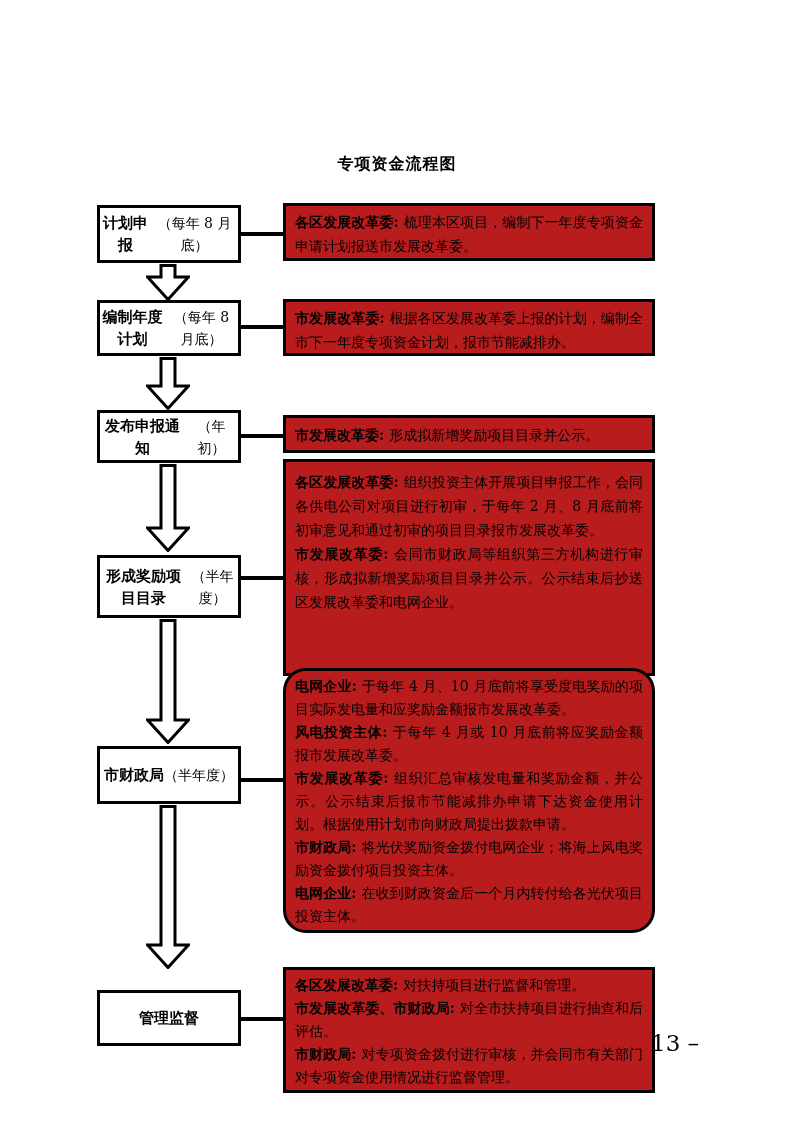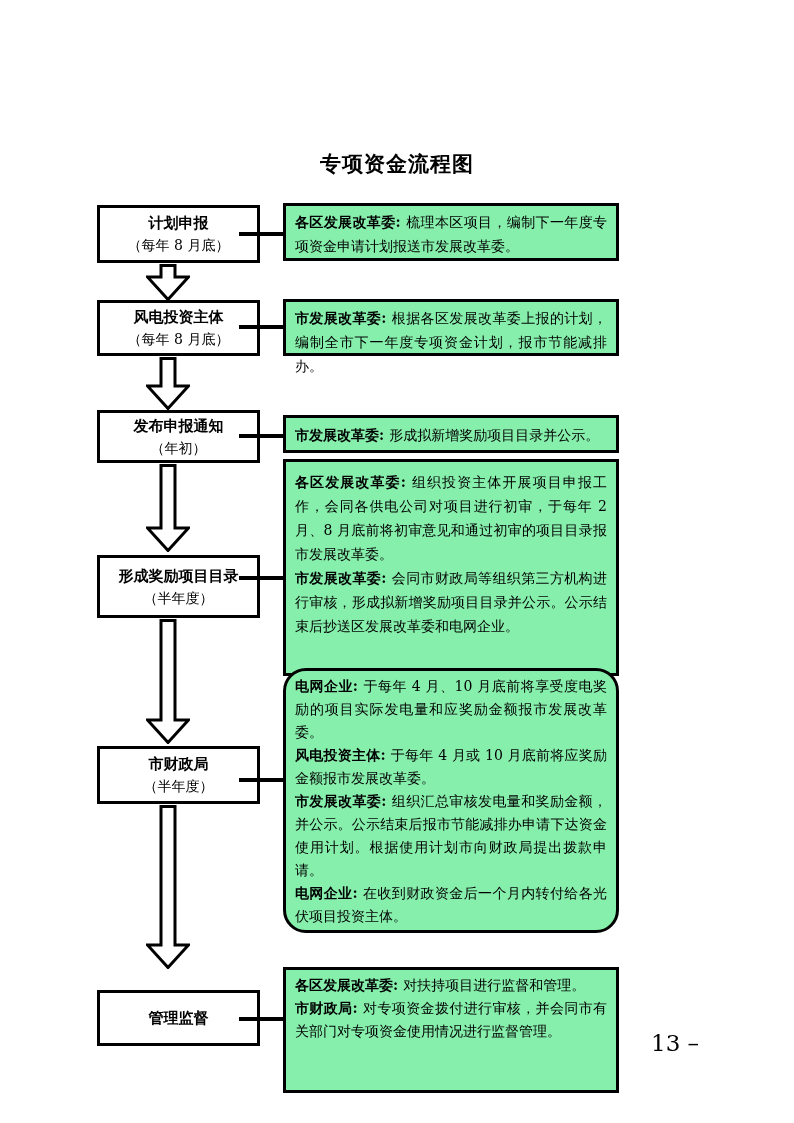--- a/index.html
+++ b/index.html
@@ -8,49 +8,49 @@
     width: 794px; height: 1123px;
     background: #ffffff;
     font-family: "DejaVu Serif", "Liberation Serif", serif;
     color: #000000;
     overflow: hidden;
   }
   #doc-title {
     position: absolute;
     top: 148px; left: 0; width: 794px;
     text-align: center;
-    font-size: 21px; font-weight: bold;
+    font-size: 16px; font-weight: bold;
     letter-spacing: 1px;
     line-height: 32px;
   }
   
   .lbox {
     position: absolute;
-    left: 97px; width: 163px;
+    left: 97px; width: 144px;
     border: 3px solid #000;
     background: #fff;
     box-sizing: border-box;
-    display: flex; flex-direction: column;
+    display: flex; flex-direction: row;
     align-items: center; justify-content: center;
     text-align: center;
   }
   .step-label { font-size: 15px; font-weight: bold; line-height: 22px; }
   .step-sub   { font-size: 14px; line-height: 22px; }
   #lbox1 { top: 205px; height: 58px; }
   #lbox2 { top: 300px; height: 56px; }
   #lbox3 { top: 410px; height: 53px; }
   #lbox4 { top: 555px; height: 63px; }
   #lbox5 { top: 746px; height: 58px; }
   #lbox6 { top: 990px; height: 56px; }
   
   .rbox {
     position: absolute;
-    left: 283px; width: 336px;
+    left: 283px; width: 372px;
     border: 3px solid #000;
-    background: #86efac;
+    background: #b91c1c;
     box-sizing: border-box;
     padding: 4px 9px;
     font-size: 14px;
     line-height: 24px;
     text-align: justify;
   }
   .rbox p { margin: 0; }
   .plabel { font-weight: bold; margin-right: 5px; }
   #rbox1 { top: 203px; height: 58px; }
   #rbox2 { top: 299px; height: 57px; }
@@ -89,21 +89,21 @@
 
 <div id="page">
 
   <div id="doc-title">专项资金流程图</div>
 
   <div class="lbox" id="lbox1">
     <div class="step-label">计划申报</div>
     <div class="step-sub">（每年 8 月底）</div>
   </div>
   <div class="lbox" id="lbox2">
-    <div class="step-label">风电投资主体</div>
+    <div class="step-label">编制年度计划</div>
     <div class="step-sub">（每年 8 月底）</div>
   </div>
   <div class="lbox" id="lbox3">
     <div class="step-label">发布申报通知</div>
     <div class="step-sub">（年初）</div>
   </div>
   <div class="lbox" id="lbox4">
     <div class="step-label">形成奖励项目目录</div>
     <div class="step-sub">（半年度）</div>
   </div>
@@ -152,23 +152,25 @@
 
   <div class="rbox" id="rbox4">
     <p class="para"><span class="plabel">各区发展改革委:</span><span>组织投资主体开展项目申报工作，会同各供电公司对项目进行初审，于每年 2 月、8 月底前将初审意见和通过初审的项目目录报市发展改革委。</span></p>
     <p class="para"><span class="plabel">市发展改革委:</span><span>会同市财政局等组织第三方机构进行审核，形成拟新增奖励项目目录并公示。公示结束后抄送区发展改革委和电网企业。</span></p>
   </div>
 
   <div class="rbox" id="rbox5">
     <p class="para"><span class="plabel">电网企业:</span><span>于每年 4 月、10 月底前将享受度电奖励的项目实际发电量和应奖励金额报市发展改革委。</span></p>
     <p class="para"><span class="plabel">风电投资主体:</span><span>于每年 4 月或 10 月底前将应奖励金额报市发展改革委。</span></p>
     <p class="para"><span class="plabel">市发展改革委:</span><span>组织汇总审核发电量和奖励金额，并公示。公示结束后报市节能减排办申请下达资金使用计划。根据使用计划市向财政局提出拨款申请。</span></p>
+    <p class="para"><span class="plabel">市财政局:</span><span>将光伏奖励资金拨付电网企业；将海上风电奖励资金拨付项目投资主体。</span></p>
     <p class="para"><span class="plabel">电网企业:</span><span>在收到财政资金后一个月内转付给各光伏项目投资主体。</span></p>
   </div>
 
   <div class="rbox" id="rbox6">
     <p class="para"><span class="plabel">各区发展改革委:</span><span>对扶持项目进行监督和管理。</span></p>
+    <p class="para"><span class="plabel">市发展改革委、市财政局:</span><span>对全市扶持项目进行抽查和后评估。</span></p>
     <p class="para"><span class="plabel">市财政局:</span><span>对专项资金拨付进行审核，并会同市有关部门对专项资金使用情况进行监督管理。</span></p>
   </div>
 
   <div id="page-number">13 –</div>
 
 </div>
 
 </body></html>

